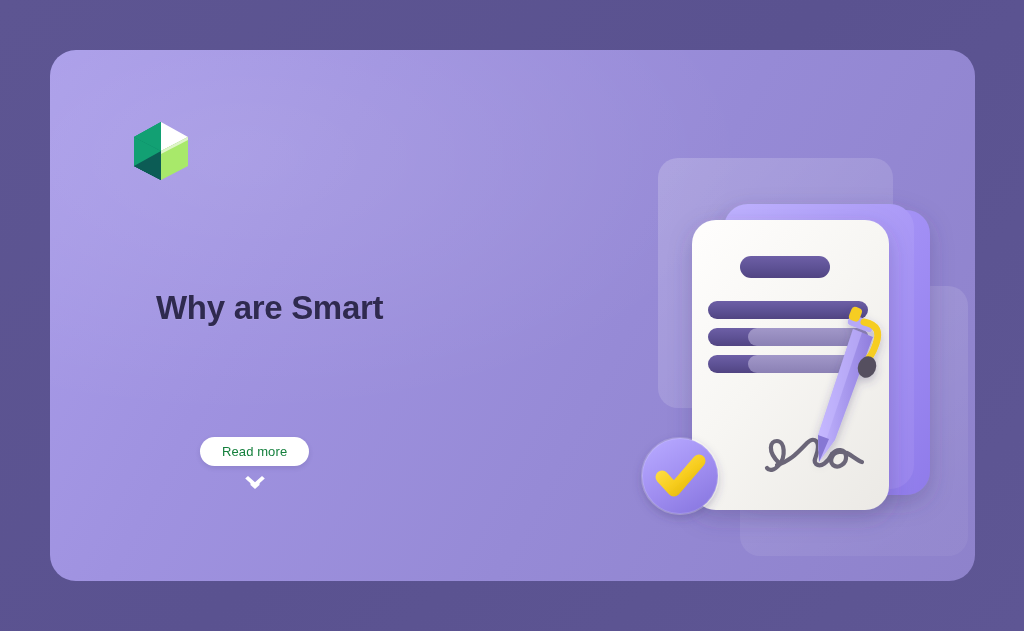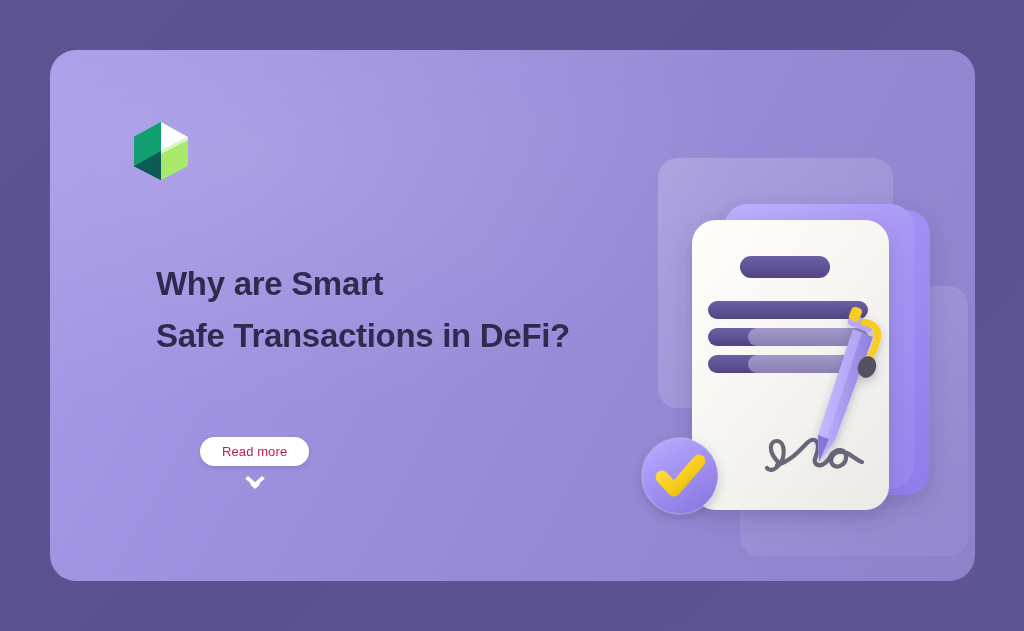--- a/index.html
+++ b/index.html
@@ -63,20 +63,21 @@
     width: 560px;
     z-index: 6;
   }
   .headline {
     color: #2f2a4f;
     font-size: 33px;
     font-weight: bold;
     line-height: 52px;
     letter-spacing: -0.3px;
     text-shadow: 0 1px 1px rgba(255,255,255,0.10);
+    margin-top: 24px;
   }
   .headline .ln { display: block; white-space: nowrap; }
 
   
   .cta-wrap {
     position: absolute;
     left: 150px;
     top: 387px;
     z-index: 6;
     display: flex;
@@ -85,21 +86,21 @@
   }
   .btn-read-more {
     display: inline-flex;
     align-items: center;
     justify-content: center;
     height: 29px;
     padding: 0 22px;
     border: none;
     border-radius: 15px;
     background: #ffffff;
-    color: #be185d;
+    color: #15803d;
     font-family: "Liberation Sans", sans-serif;
     font-size: 13px;
     letter-spacing: 0.1px;
     cursor: pointer;
     box-shadow: 0 2px 5px rgba(50,40,90,0.14);
   }
   .chevron {
     margin-top: 9px;
     width: 26px;
     height: 16px;
@@ -144,21 +145,20 @@
         <polygon points="31,31 58,17 58,24 31,38" fill="#eaf8e0"></polygon>
 
         <polygon points="31,31 58,17 58,46 31,60" fill="#a8e96a"></polygon>
         <polygon points="31,31 58,17 58,20 31,34" fill="#dff5c9"></polygon>
       </svg>
     </div>
 
     <div class="content">
       <h1 class="headline">
         <span class="ln">Why are Smart</span>
-        <span class="ln">Safe Transactions in DeFi?</span>
       </h1>
     </div>
 
     <div class="cta-wrap">
       <button class="btn-read-more">Read more</button>
       <span class="chevron">
         <svg viewBox="0 0 26 16" xmlns="http://www.w3.org/2000/svg" aria-hidden="true">
           <path d="M3.2 3.4 L13 12.2 L22.8 3.4 L20.0 1.0 L13 7.2 L6.0 1.0 Z" fill="#ffffff"></path>
           <path d="M8.5 6.0 L13 10.2 L17.5 6.0 L17.5 10.0 L13 14.0 L8.5 10.0 Z" fill="#ffffff"></path>
         </svg>

